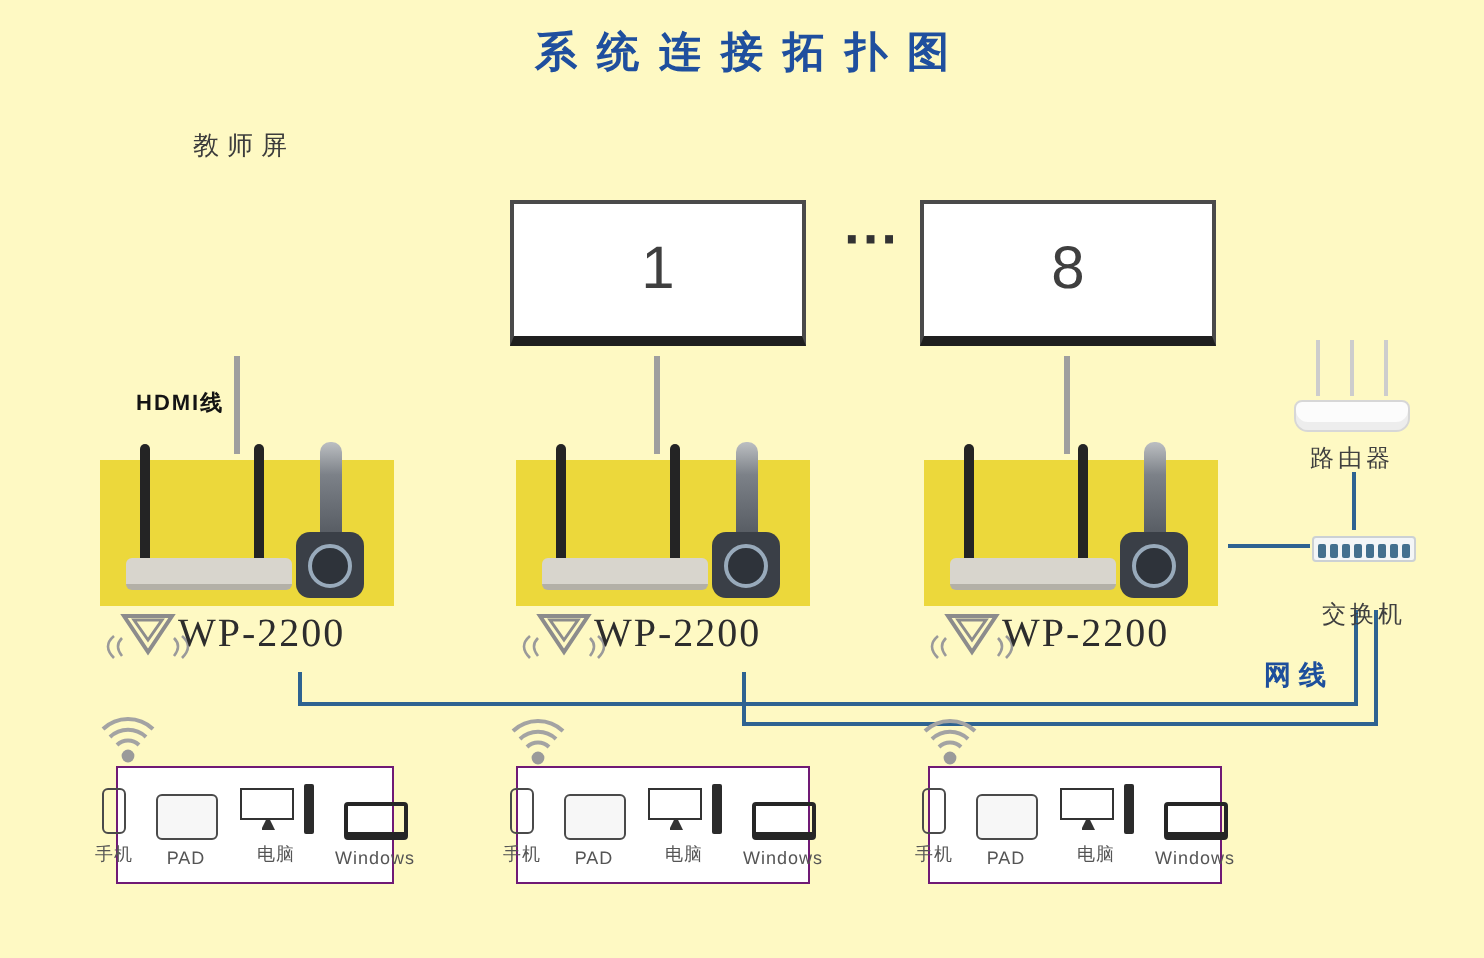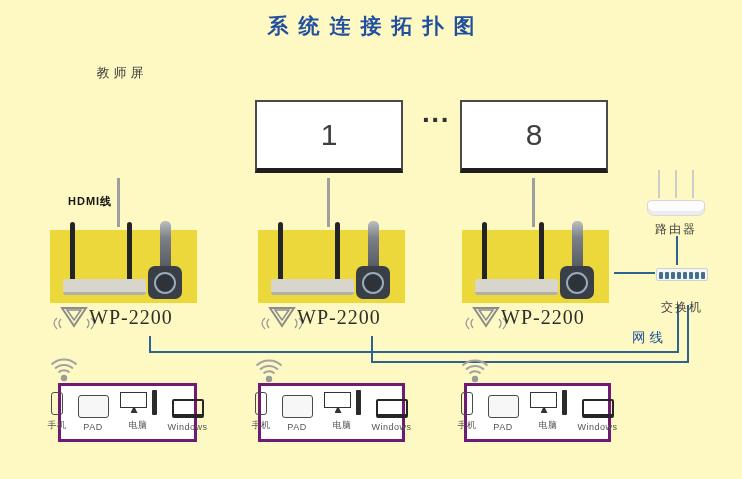--- a/index.html
+++ b/index.html
@@ -38,35 +38,35 @@
                width:18px;height:18px;border:2.5px solid #98aabb;border-radius:50%;background:#2e333a;}
 
   
   .brand-logo{width:44px;height:30px;top:302px;}
   .model{top:306px;font-family:"Liberation Serif",serif;font-size:20px;color:#2d2d2d;letter-spacing:1px;}
   .m-1{left:89px;} .m-2{left:297px;} .m-3{left:501px;}
   .bl-1{left:52px;} .bl-2{left:260px;} .bl-3{left:464px;}
 
   
   .cable{background:#2e6391;}
-  .cable-label{left:632px;top:329px;font-size:13.5px;font-weight:normal;color:#1d4f9c;letter-spacing:4px;}
+  .cable-label{left:632px;top:329px;font-size:13.5px;font-weight:bold;color:#1d4f9c;letter-spacing:4px;}
 
   
   .router{left:646px;top:170px;width:60px;height:46px;}
   .r-ant{position:absolute;top:0;width:2px;height:28px;background:#cdcdcd;}
   .r-body{position:absolute;bottom:0;left:1px;width:58px;height:16px;background:#fcfcfc;
           border:1px solid #d7d7d7;border-radius:4px 4px 7px 7px;box-shadow:inset 0 -4px 0 #ededed;box-sizing:border-box;}
   .router-label{left:644px;top:221px;width:64px;text-align:center;font-size:12px;color:#3f3f3f;letter-spacing:2px;}
   .switch{left:656px;top:268px;width:52px;height:13px;background:#f4f6f7;border:1px solid #ccd1d4;
           border-radius:2px;box-sizing:border-box;display:flex;gap:2px;padding:3px 2px 1px;}
   .port{flex:1;background:#44708e;border-radius:1px;}
   .switch-label{left:652px;top:284px;width:60px;text-align:center;font-size:12px;color:#3f3f3f;letter-spacing:2px;margin-top:15px;}
 
   
-  .cbox{top:383px;height:59px;background:#fff;border:3px solid #701a75;box-sizing:border-box;
+  .cbox{top:383px;height:59px;background:#fff;border:1px solid #701a75;box-sizing:border-box;
         display:flex;align-items:flex-end;justify-content:center;gap:11px;padding:8px 5px 7px;}
   .citem{display:flex;flex-direction:column;align-items:center;gap:4px;}
   .clabel{font-size:9px;color:#555;white-space:nowrap;letter-spacing:0.5px;}
   .i-phone{width:10px;height:21px;border:1.5px solid #4a4a4a;border-radius:3px;}
   .i-pad{width:29px;height:21px;border:1.5px solid #4a4a4a;border-radius:3px;background:#f7f7f7;}
   .i-comp{position:relative;width:37px;height:25px;}
   .i-comp .scr{position:absolute;left:0;top:2px;width:27px;height:16px;border:1.5px solid #333;box-sizing:border-box;}
   .i-comp .std{position:absolute;left:11px;top:18px;width:7px;height:5px;background:#333;clip-path:polygon(35% 0,65% 0,100% 100%,0 100%);}
   .i-comp .twr{position:absolute;right:0;top:0;width:5px;height:25px;background:#2b2b2b;border-radius:1px;}
   .i-win{width:32px;height:19px;border:2px solid #262626;border-bottom:4px solid #262626;border-radius:2px;box-sizing:border-box;}

